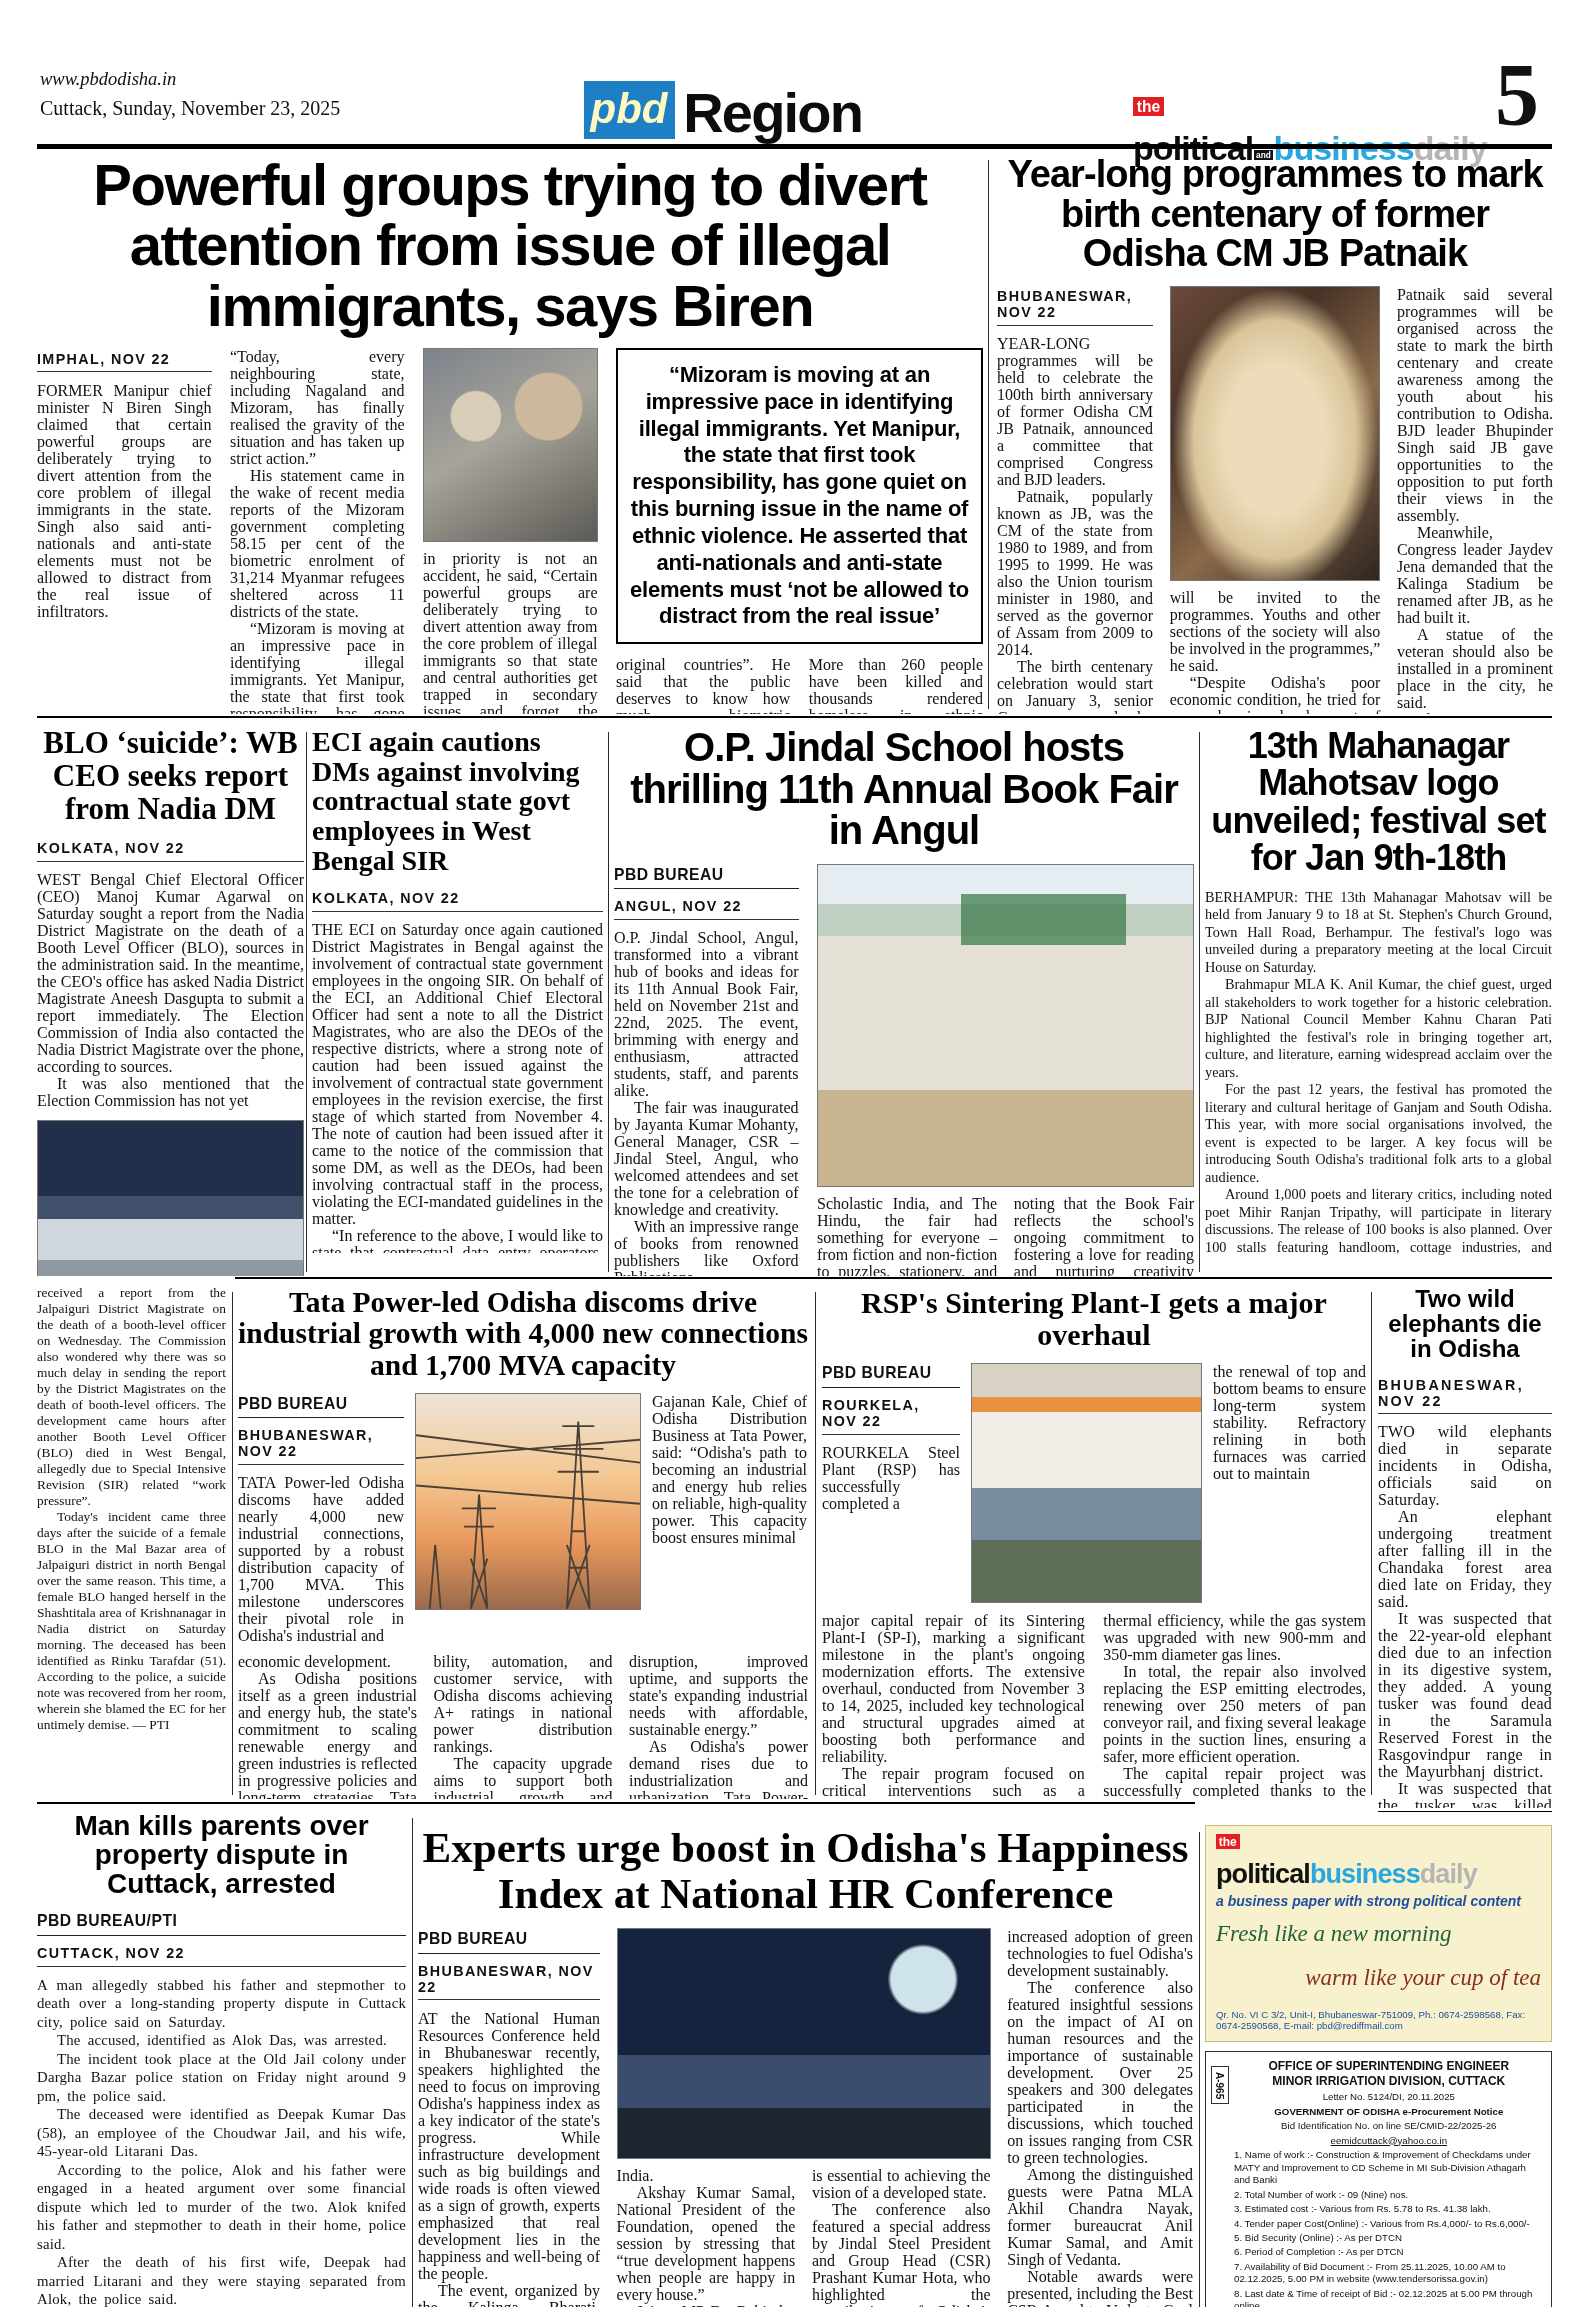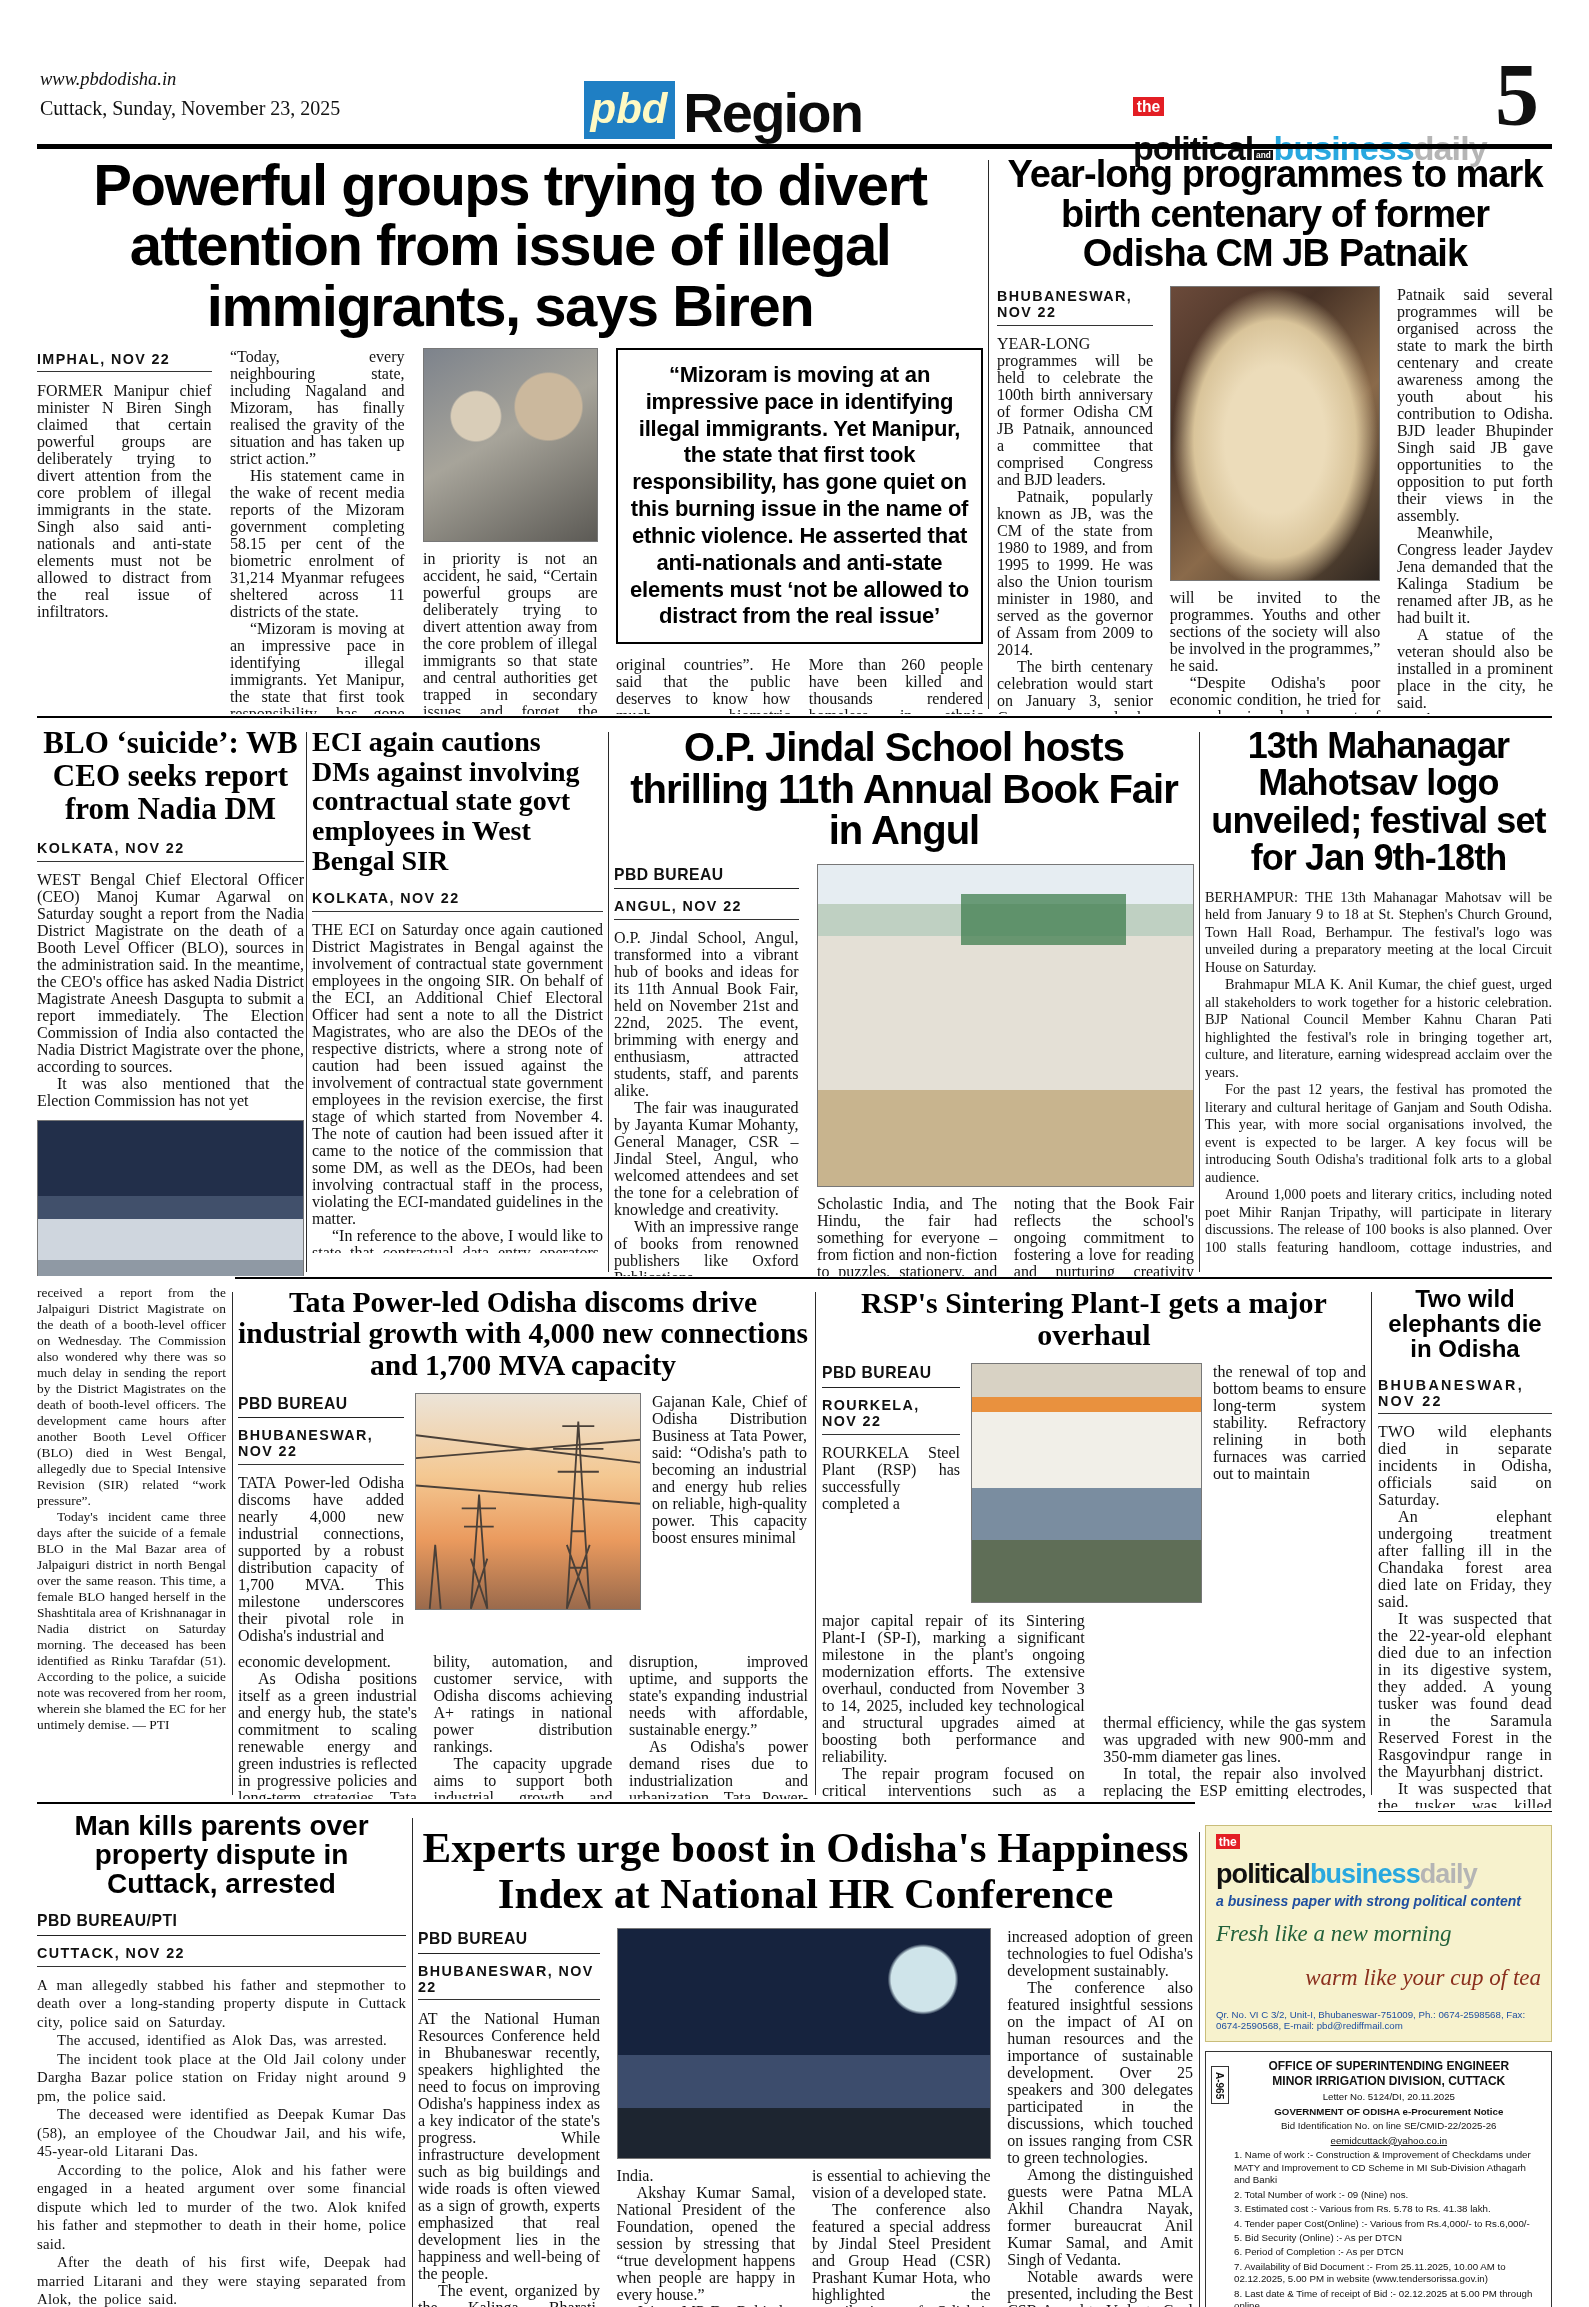--- a/index.html
+++ b/index.html
@@ -300,21 +300,21 @@
       </div>
       <div style="flex:0 0 231px; min-width:0;">
         <div class="photo ph-rsp"></div>
       </div>
       <div style="flex:1 1 0; min-width:0;">
         <div class="txt">
             <p>the renewal of top and bottom beams to ensure long-term system stability. Refractory relining in both furnaces was carried out to maintain</p>
           </div>
       </div>
     </div>
-    <div class="cols" style="gap:18.5px; margin-top:9.2px;align-items:flex-end;">
+    <div class="cols" style="gap:18.5px; margin-top:9.2px;">
       <div class="col txt">
           <p>major capital repair of its Sintering Plant-I (SP-I), marking a significant milestone in the plant's ongoing modernization efforts. The extensive overhaul, conducted from November 3 to 14, 2025, included key technological and structural upgrades aimed at boosting both performance and reliability.</p>
           <p>The repair program focused on critical interventions such as a comprehensive PLC upgrade to modernize process automation, replacement of the PMD liner, and the extension of the palletizing drum shell along with liner replacement in units 45A and 45B. Other key tasks included replacing the impeller of Main Blower-2 to enhance air capacity, renewing material-handling belts, and installing a new cold screen deck plate.</p>
         </div>
       <div class="col txt">
           <p>thermal efficiency, while the gas system was upgraded with new 900-mm and 350-mm diameter gas lines.</p>
           <p>In total, the repair also involved replacing the ESP emitting electrodes, renewing over 250 meters of pan conveyor rail, and fixing several leakage points in the suction lines, ensuring a safer, more efficient operation.</p>
           <p>The capital repair project was successfully completed thanks to the dedicated efforts of the SP-I team, led by Shubhrangsu Chakravarty, GM In-Charge (SP-I), under the guidance of Shekhar Narayan, CGM (Sinter).</p>
         </div>
     </div>

